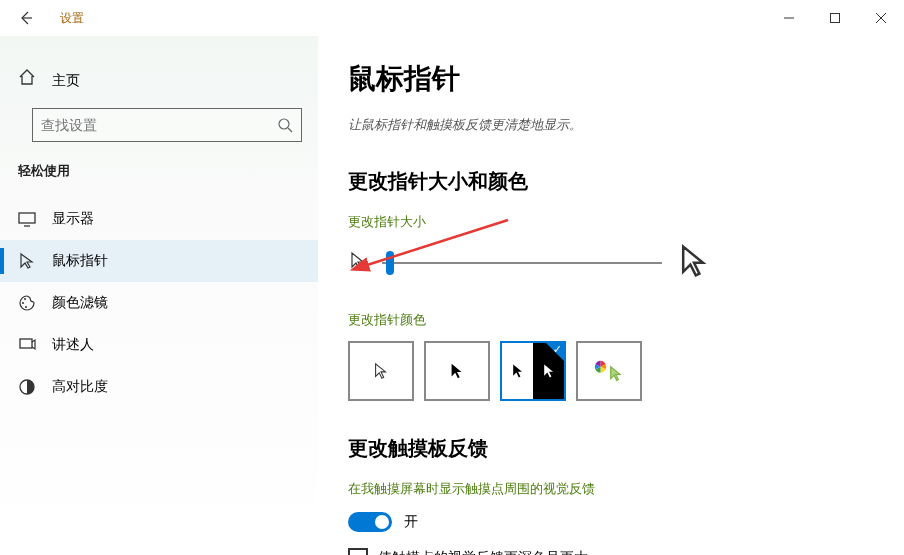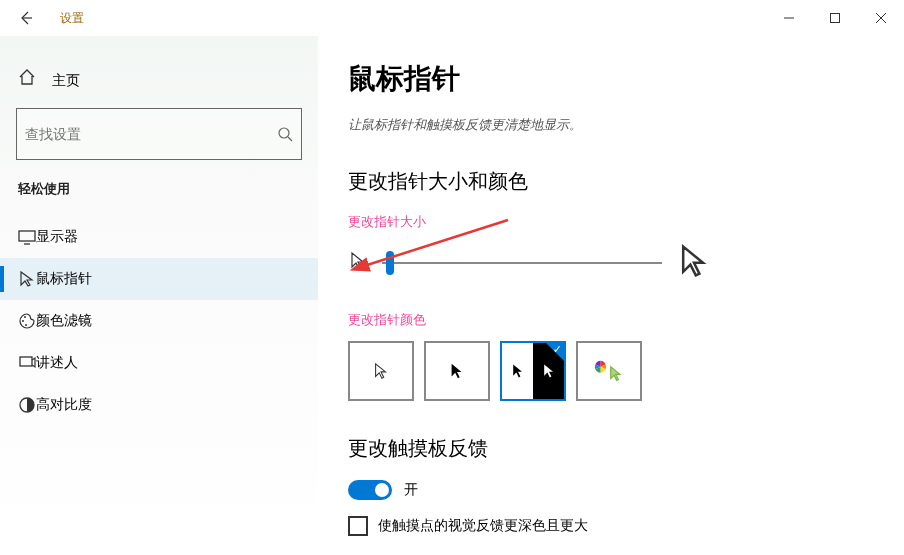--- a/index.html
+++ b/index.html
@@ -9,38 +9,38 @@
 .titlebar-left { display: flex; align-items: center; padding-left: 16px; gap: 24px; }
 .titlebar-back { width: 20px; height: 20px; display:flex; align-items:center; justify-content:center; }
 .titlebar-title { font-size: 12px; color: #a16207; }
 .titlebar-controls { margin-left: auto; display: flex; }
 .titlebar-controls > div { width: 46px; height: 32px; display:flex; align-items:center; justify-content:center; }
 
 .layout { display: flex; height: calc(555px - 36px); }
 .sidebar { width: 318px; background: linear-gradient(180deg, #f2f7f4 0%, #f9faf9 30%, #ffffff 100%); padding-top: 24px; position: relative; }
 .home-row { display:flex; align-items:flex-end; gap: 16px; padding: 8px 18px 18px 18px; }
 .home-row span.label { font-size: 14px; }
-.searchbox { margin: 0 16px 20px 16px; height: 52px; border: 1px solid #666; display:flex; align-items:center; padding: 0 8px; background: rgba(255,255,255,0.3); gap: 32px; }
+.searchbox { margin: 0 16px 20px 32px; height: 34px; border: 1px solid #666; display:flex; align-items:center; padding: 0 8px; background: rgba(255,255,255,0.3); gap: 32px; }
 .searchbox input { border:none; outline:none; background:transparent; flex:1; font-size: 14px; color:#777;}
 .searchbox .sicon { width:16px; height:16px; }
 
 .section-label { padding: 0 18px 18px 18px; font-size: 13px; font-weight: 600; color:#222;}
 .subheader { padding: 10px 18px 16px 18px; font-size: 13px; color:#555;}
 
 .nav { list-style:none; }
-.nav li { display:flex; align-items:center; padding: 12px 18px; position:relative; font-size: 14px; cursor:pointer;}
+.nav li { display:flex; align-items:center; gap: 16px; padding: 12px 18px; position:relative; font-size: 14px; cursor:pointer;}
 .nav li.selected { background: rgba(0,120,212,0.08); }
 .nav li.selected::before { content:""; position:absolute; left:0; top:8px; bottom:8px; width:4px; background:#0078d4; }
 .nav .nicon { width:18px; height:18px; display:flex; align-items:center; justify-content:center; }
 
 .content { flex:1; padding: 24px 30px 0 30px; overflow:hidden; position:relative; }
 h1 { font-size: 28px; font-weight: 600; margin-bottom: 18px; }
 .desc { font-size: 13px; color:#555; margin-bottom: 34px; font-style: italic; }
-h2 { font-size: 20px; font-weight: 400; margin-bottom: 18px; }
-.sublabel { font-size: 13px; color:#ec4899; margin-bottom: 12px; }
+h2 { font-size: 20px; font-weight: 700; margin-bottom: 18px; }
+.sublabel { font-size: 13px; color:#4d7c0f; margin-bottom: 12px; }
 
 .slider-row { display:flex; align-items:center; gap: 14px; margin-bottom: 28px; }
 .small-cursor svg { width: 20px; height: 20px; }
 .big-cursor svg { width: 36px; height: 36px; }
 .slider-track { position:relative; flex: 0 0 280px; height: 2px; background:#888; }
 .slider-thumb { position:absolute; left: 4px; top:50%; transform:translateY(-50%); width:8px; height:24px; border-radius: 4px; background:#0078d4; }
 
 .color-row { display:flex; gap: 10px; margin-bottom: 34px; }
 .color-opt { width: 66px; height: 60px; border:2px solid #888; display:flex; align-items:center; justify-content:center; position:relative; background:#fff;}
 .color-opt.selected { border-color:#0078d4; }
@@ -220,20 +220,21 @@
             <path d="M8 15 A7 7 0 0 1 2 11 L8 8 Z" fill="#43a047"></path>
             <path d="M2 11 A7 7 0 0 1 2 5 L8 8 Z" fill="#1e88e5"></path>
             <path d="M2 5 A7 7 0 0 1 8 1 L8 8 Z" fill="#8e24aa"></path>
           </g>
           <path d="M22 10 L22 24 L26 20 L29 26 L31 25 L28 19 L33 19 Z" stroke="#7cb342" fill="#aed581" stroke-width="1.4"></path>
         </svg>
       </div>
     </div>
 
     <h2>更改触摸板反馈</h2>
+    <div class="sublabel">在我触摸屏幕时显示触摸点周围的视觉反馈</div>
     <div class="toggle-row">
       <div class="toggle">
           <div class="knob"></div>
         </div>
       <span class="toggle-label">开</span>
     </div>
     <div class="checkbox-row">
       <div class="checkbox"></div>
       <span>使触摸点的视觉反馈更深色且更大</span>
     </div>

